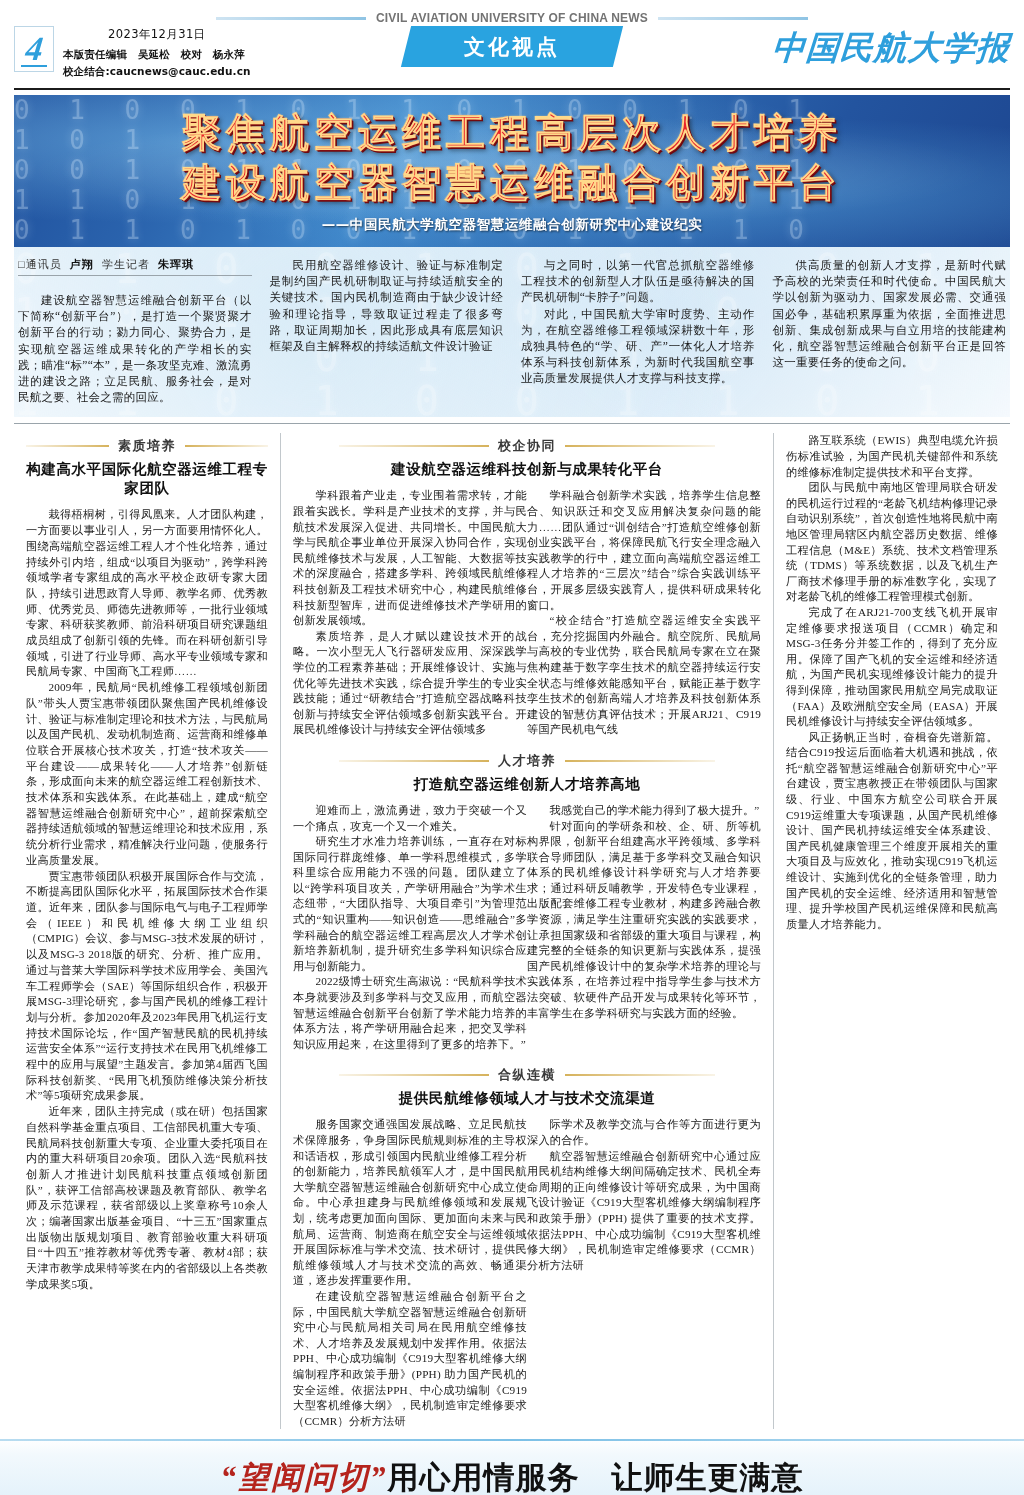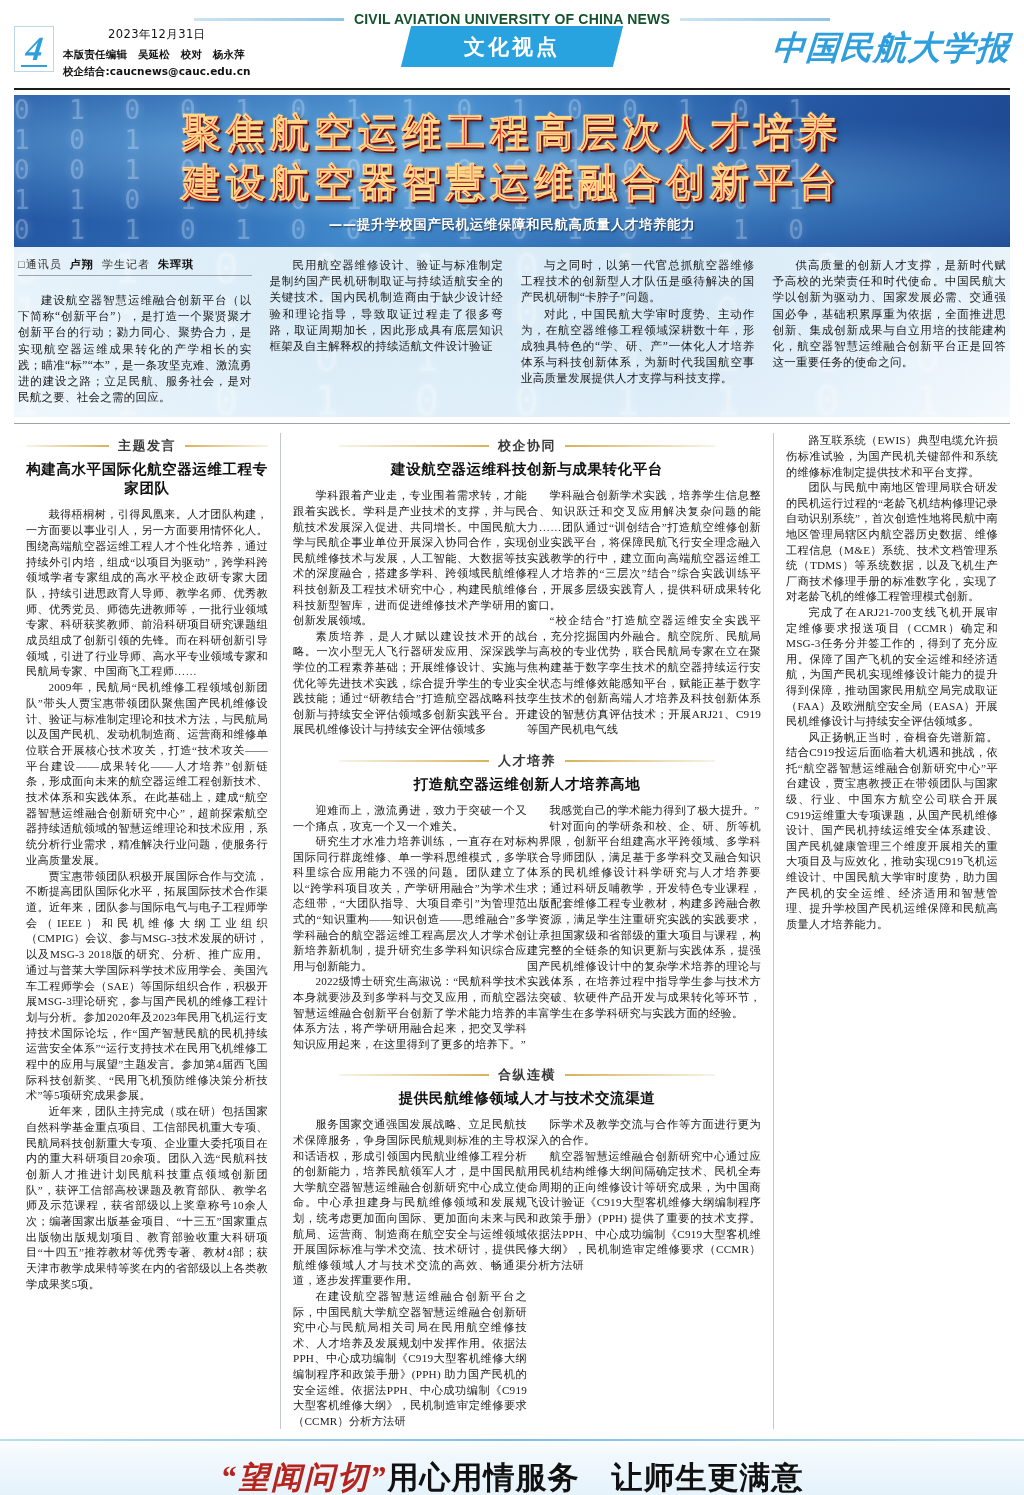--- a/index.html
+++ b/index.html
@@ -14,22 +14,22 @@
 
   
   .masthead { position: relative; height: 92px; padding: 0 14px; }
   .eng-line {
     position: absolute; top: 11px; left: 0; right: 0;
     display: flex; align-items: center; justify-content: center; gap: 10px;
   }
   .eng-line .rule { height: 3px; width: 150px; background: linear-gradient(90deg,#cfe4f2,#8fc4e4); }
   .eng-title {
     font-family: "Liberation Sans", sans-serif;
-    font-weight: bold; font-size: 14px; letter-spacing: .2px;
-    color: #14532d; white-space: nowrap;
+    font-weight: bold; font-size: 12px; letter-spacing: .2px;
+    color: #737373; white-space: nowrap;
   }
   .mast-row { position: absolute; top: 24px; left: 14px; right: 14px; height: 62px; display:flex; align-items:flex-start; }
 
   .mast-left { display: flex; align-items: flex-start; gap: 9px; }
   .page-num-box {
     width: 40px; height: 46px; border: 1px solid #bcd6e6; background: #fff;
     display: flex; align-items: center; justify-content: center;
     margin-top: 2px; position: relative;
   }
   .page-num-box .glyph {
@@ -217,21 +217,21 @@
   <div class="hero">
     <div class="binary">0 1 0 0 1 0 1 1 0 1 0 0 1 0 1
 1 0 1 1 0 0 1 0 1 0 1 1 0 1 0
 0 0 1 0 1 1 0 1 0 0 1 0 1 0 1
 1 1 0 1 0 0 1 1 0 1 0 1 0 0 1
 0 1 1 0 1 0 0 1 1 0 1 0 1 1 0</div>
     <div class="hero-glow"></div>
     <div class="hero-inner">
       <h1>聚焦航空运维工程高层次人才培养</h1>
       <h1 class="l2">建设航空器智慧运维融合创新平台</h1>
-      <div class="sub">——提升学校国产民机运维保障和民航高质量人才培养能力</div>
+      <div class="sub">——中国民航大学航空器智慧运维融合创新研究中心建设纪实</div>
     </div>
   </div>
 
   <div class="lead-wrap">
     <div class="lead-bin">0 1 0 0 1 0 1 1 0 1 0 0 1 0 1
 1 0 1 1 0 0 1 0 1 0 1 1 0 1 0
 0 0 1 0 1 1 0 1 0 0 1 0 1 0 1
 1 1 0 1 0 0 1 1 0 1 0 1 0 0 1
 0 1 1 0 1 0 0 1 1 0 1 0 1 1 0</div>
     <div class="lead-cols">
@@ -258,21 +258,21 @@
   </div>
 
   <div class="mid">
     <div class="mid-top-rule"></div>
     <div class="mid-grid">
 
       <div class="mid-colgroup" style="flex:0 0 266px;">
         <div class="sec-head">
           <div class="sec-kicker">
             <span class="bar"></span>
-            <span>主题发言</span>
+            <span>素质培养</span>
             <span class="bar r"></span>
           </div>
           <div class="sec-title">构建高水平国际化航空器运维工程专家团队</div>
         </div>
         <div class="body col1">
           <p>栽得梧桐树，引得凤凰来。人才团队构建，一方面要以事业引人，另一方面要用情怀化人。围绕高端航空器运维工程人才个性化培养，通过持续外引内培，组成“以项目为驱动”，跨学科跨领域学者专家组成的高水平校企政研专家大团队，持续引进思政育人导师、教学名师、优秀教师、优秀党员、师德先进教师等，一批行业领域专家、科研获奖教师、前沿科研项目研究课题组成员组成了创新引领的先锋。而在科研创新引导领域，引进了行业导师、高水平专业领域专家和民航局专家、中国商飞工程师……</p>
           <p>2009年，民航局“民机维修工程领域创新团队”带头人贾宝惠带领团队聚焦国产民机维修设计、验证与标准制定理论和技术方法，与民航局以及国产民机、发动机制造商、运营商和维修单位联合开展核心技术攻关，打造“技术攻关——平台建设——成果转化——人才培养”创新链条，形成面向未来的航空器运维工程创新技术、技术体系和实践体系。在此基础上，建成“航空器智慧运维融合创新研究中心”，超前探索航空器持续适航领域的智慧运维理论和技术应用，系统分析行业需求，精准解决行业问题，使服务行业高质量发展。</p>
           <p>贾宝惠带领团队积极开展国际合作与交流，不断提高团队国际化水平，拓展国际技术合作渠道。近年来，团队参与国际电气与电子工程师学会（IEEE）和民机维修大纲工业组织（CMPIG）会议、参与MSG-3技术发展的研讨，以及MSG-3 2018版的研究、分析、推广应用。通过与普莱大学国际科学技术应用学会、美国汽车工程师学会（SAE）等国际组织合作，积极开展MSG-3理论研究，参与国产民机的维修工程计划与分析。参加2020年及2023年民用飞机运行支持技术国际论坛，作“国产智慧民航的民机持续运营安全体系”“运行支持技术在民用飞机维修工程中的应用与展望”主题发言。参加第4届西飞国际科技创新奖、“民用飞机预防维修决策分析技术”等5项研究成果参展。</p>
           <p>近年来，团队主持完成（或在研）包括国家自然科学基金重点项目、工信部民机重大专项、民航局科技创新重大专项、企业重大委托项目在内的重大科研项目20余项。团队入选“民航科技创新人才推进计划民航科技重点领域创新团队”，获评工信部高校课题及教育部队、教学名师及示范课程，获省部级以上奖章称号10余人次；编著国家出版基金项目、“十三五”国家重点出版物出版规划项目、教育部验收重大科研项目“十四五”推荐教材等优秀专著、教材4部；获天津市教学成果特等奖在内的省部级以上各类教学成果奖5项。</p>
         </div>
@@ -342,21 +342,21 @@
 
       </div>
 
       <div class="vdiv"></div>
 
       <div class="mid-colgroup" style="flex:0 0 236px;">
         <div class="body">
           <p>路互联系统（EWIS）典型电缆允许损伤标准试验，为国产民机关键部件和系统的维修标准制定提供技术和平台支撑。</p>
           <p>团队与民航中南地区管理局联合研发的民机运行过程的“老龄飞机结构修理记录自动识别系统”，首次创造性地将民航中南地区管理局辖区内航空器历史数据、维修工程信息（M&amp;E）系统、技术文档管理系统（TDMS）等系统数据，以及飞机生产厂商技术修理手册的标准数字化，实现了对老龄飞机的维修工程管理模式创新。</p>
           <p>完成了在ARJ21-700支线飞机开展审定维修要求报送项目（CCMR）确定和MSG-3任务分并签工作的，得到了充分应用。保障了国产飞机的安全运维和经济适航，为国产民机实现维修设计能力的提升得到保障，推动国家民用航空局完成取证（FAA）及欧洲航空安全局（EASA）开展民机维修设计与持续安全评估领域多。</p>
-          <p>风正扬帆正当时，奋楫奋先谱新篇。结合C919投运后面临着大机遇和挑战，依托“航空器智慧运维融合创新研究中心”平台建设，贾宝惠教授正在带领团队与国家级、行业、中国东方航空公司联合开展C919运维重大专项课题，从国产民机维修设计、国产民机持续运维安全体系建设、国产民机健康管理三个维度开展相关的重大项目及与应效化，推动实现C919飞机运维设计、中国民航大学审时度势，助力国产民机的安全运维、经济适用和智慧管理、提升学校国产民机运维保障和民航高质量人才培养能力。</p>
+          <p>风正扬帆正当时，奋楫奋先谱新篇。结合C919投运后面临着大机遇和挑战，依托“航空器智慧运维融合创新研究中心”平台建设，贾宝惠教授正在带领团队与国家级、行业、中国东方航空公司联合开展C919运维重大专项课题，从国产民机维修设计、国产民机持续运维安全体系建设、国产民机健康管理三个维度开展相关的重大项目及与应效化，推动实现C919飞机运维设计、实施到优化的全链条管理，助力国产民机的安全运维、经济适用和智慧管理、提升学校国产民机运维保障和民航高质量人才培养能力。</p>
         </div>
       </div>
 
     </div>
   </div>
 
   <div class="feature">
     <div class="feature-title">
       <span class="red">“望闻问切”</span><span>用心用情服务　让师生更满意</span>
     </div>

